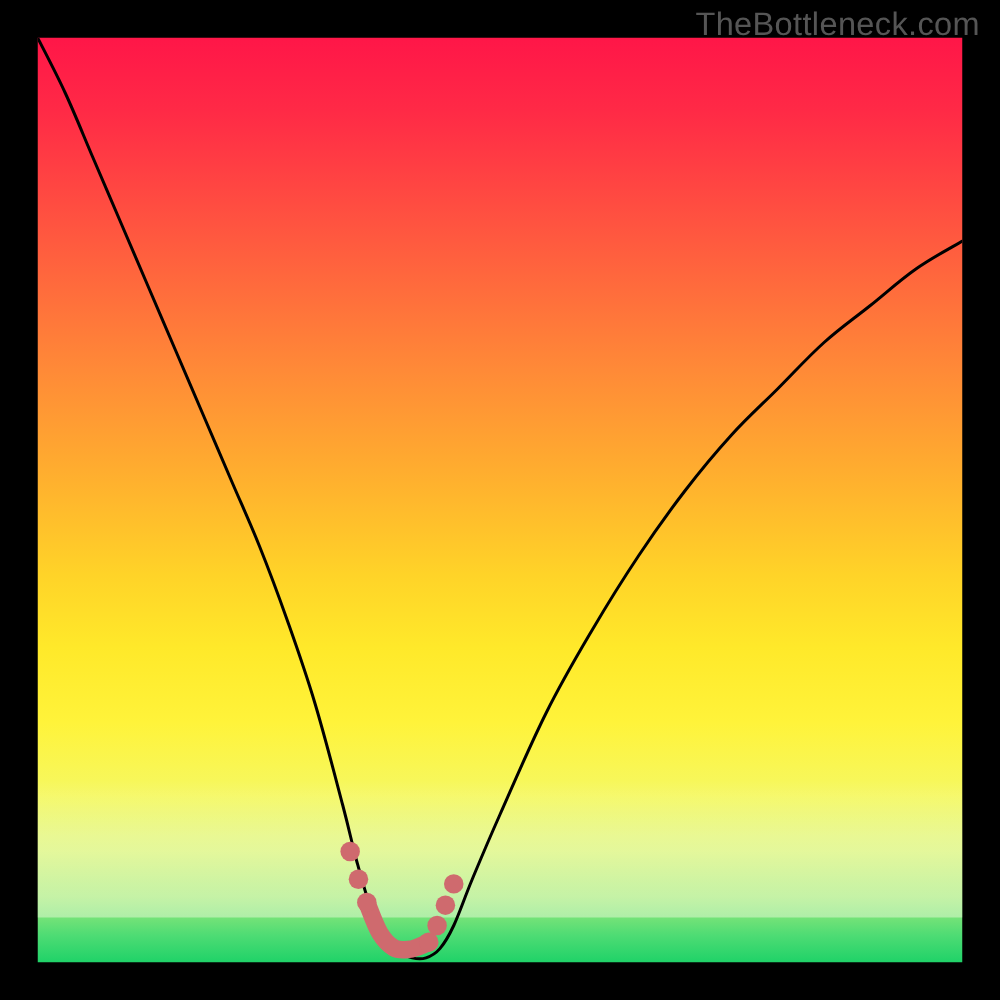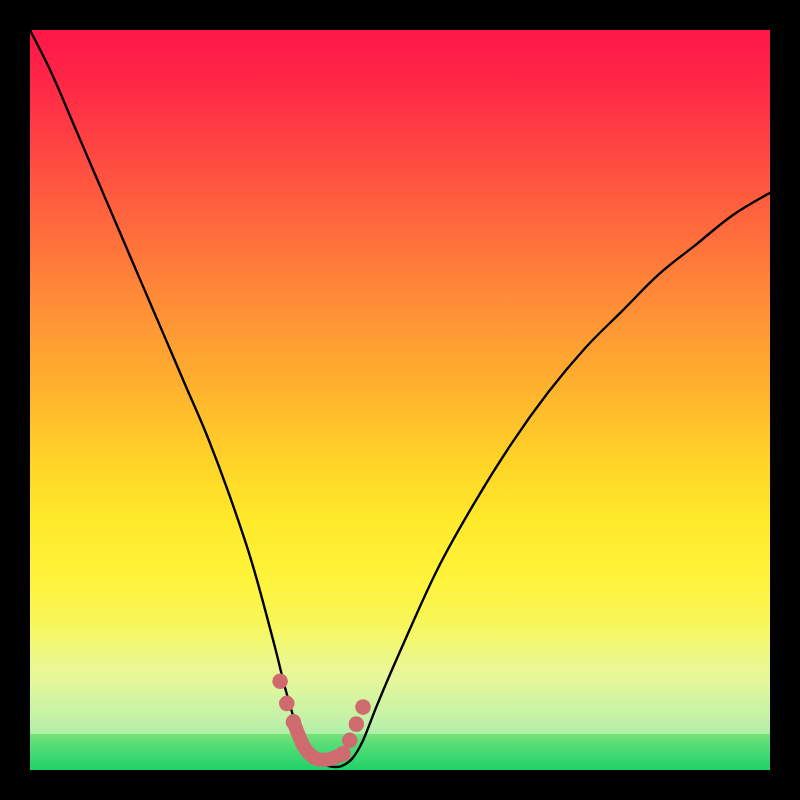--- a/index.html
+++ b/index.html
@@ -75,20 +75,21 @@
     inset: 0;
     width: 740px;
     height: 740px;
     z-index: 2;
   }
 </style>
 </head>
 <body>
 
 <div class="stage">
+  <div class="watermark">TheBottleneck.com</div>
 
   <div class="plot">
     <div class="gradient"></div>
     <div class="soft-band"></div>
 
     <svg class="curve" viewBox="0 0 740 740" preserveAspectRatio="none">
       <path id="curve-path" fill="none" stroke="#000000" stroke-width="2.4" stroke-linecap="round" stroke-linejoin="round" d="M 0.00 0.00 C 4.00 7.99, 14.21 27.08, 22.20 44.40 C 30.19 61.72, 36.41 77.55, 44.40 96.20 C 52.39 114.85, 58.61 129.35, 66.60 148.00 C 74.59 166.65, 80.81 181.15, 88.80 199.80 C 96.79 218.45, 103.01 232.95, 111.00 251.60 C 118.99 270.25, 125.21 284.75, 133.20 303.40 C 141.19 322.05, 147.41 336.55, 155.40 355.20 C 163.39 373.85, 169.61 387.02, 177.60 407.00 C 185.59 426.98, 191.81 443.56, 199.80 466.20 C 207.79 488.84, 214.01 506.16, 222.00 532.80 C 229.99 559.44, 238.21 591.56, 244.20 614.20 C 250.19 636.84, 251.30 643.95, 255.30 658.60 C 259.30 673.25, 262.40 684.94, 266.40 695.60 C 270.40 706.26, 273.50 711.41, 277.50 717.80 C 281.50 724.19, 284.60 727.79, 288.60 731.12 C 292.60 734.45, 295.70 735.37, 299.70 736.30 C 303.70 737.23, 306.80 737.63, 310.80 736.30 C 314.80 734.97, 317.90 733.56, 321.90 728.90 C 325.90 724.24, 328.34 720.39, 333.00 710.40 C 337.66 700.41, 341.14 689.38, 347.80 673.40 C 354.46 657.42, 359.34 645.58, 370.00 621.60 C 380.66 597.62, 393.68 566.84, 407.00 540.20 C 420.32 513.56, 430.68 496.24, 444.00 473.60 C 457.32 450.96, 467.68 434.38, 481.00 414.40 C 494.32 394.42, 504.68 379.92, 518.00 362.60 C 531.32 345.28, 541.68 332.85, 555.00 318.20 C 568.32 303.55, 578.68 294.52, 592.00 281.20 C 605.32 267.88, 615.68 256.19, 629.00 244.20 C 642.32 232.21, 652.68 225.26, 666.00 214.60 C 679.32 203.94, 689.68 194.32, 703.00 185.00 C 716.32 175.68, 733.34 166.80, 740.00 162.80"></path>
       <path id="valley-path" fill="none" stroke="#cf6a6e" stroke-width="14" stroke-linecap="round" stroke-linejoin="round" d="M 263.44 691.90 C 265.30 696.30, 269.94 709.79, 273.80 716.32 C 277.66 722.85, 280.90 725.76, 284.90 728.16 C 288.90 730.56, 292.40 729.77, 296.00 729.64 C 299.60 729.51, 301.82 728.49, 304.88 727.42 C 307.94 726.35, 311.55 724.39, 313.02 723.72"></path>
       <g id="marker-group">
           <circle cx="250.12" cy="651.20" r="7.8" fill="#cf6a6e"></circle>

